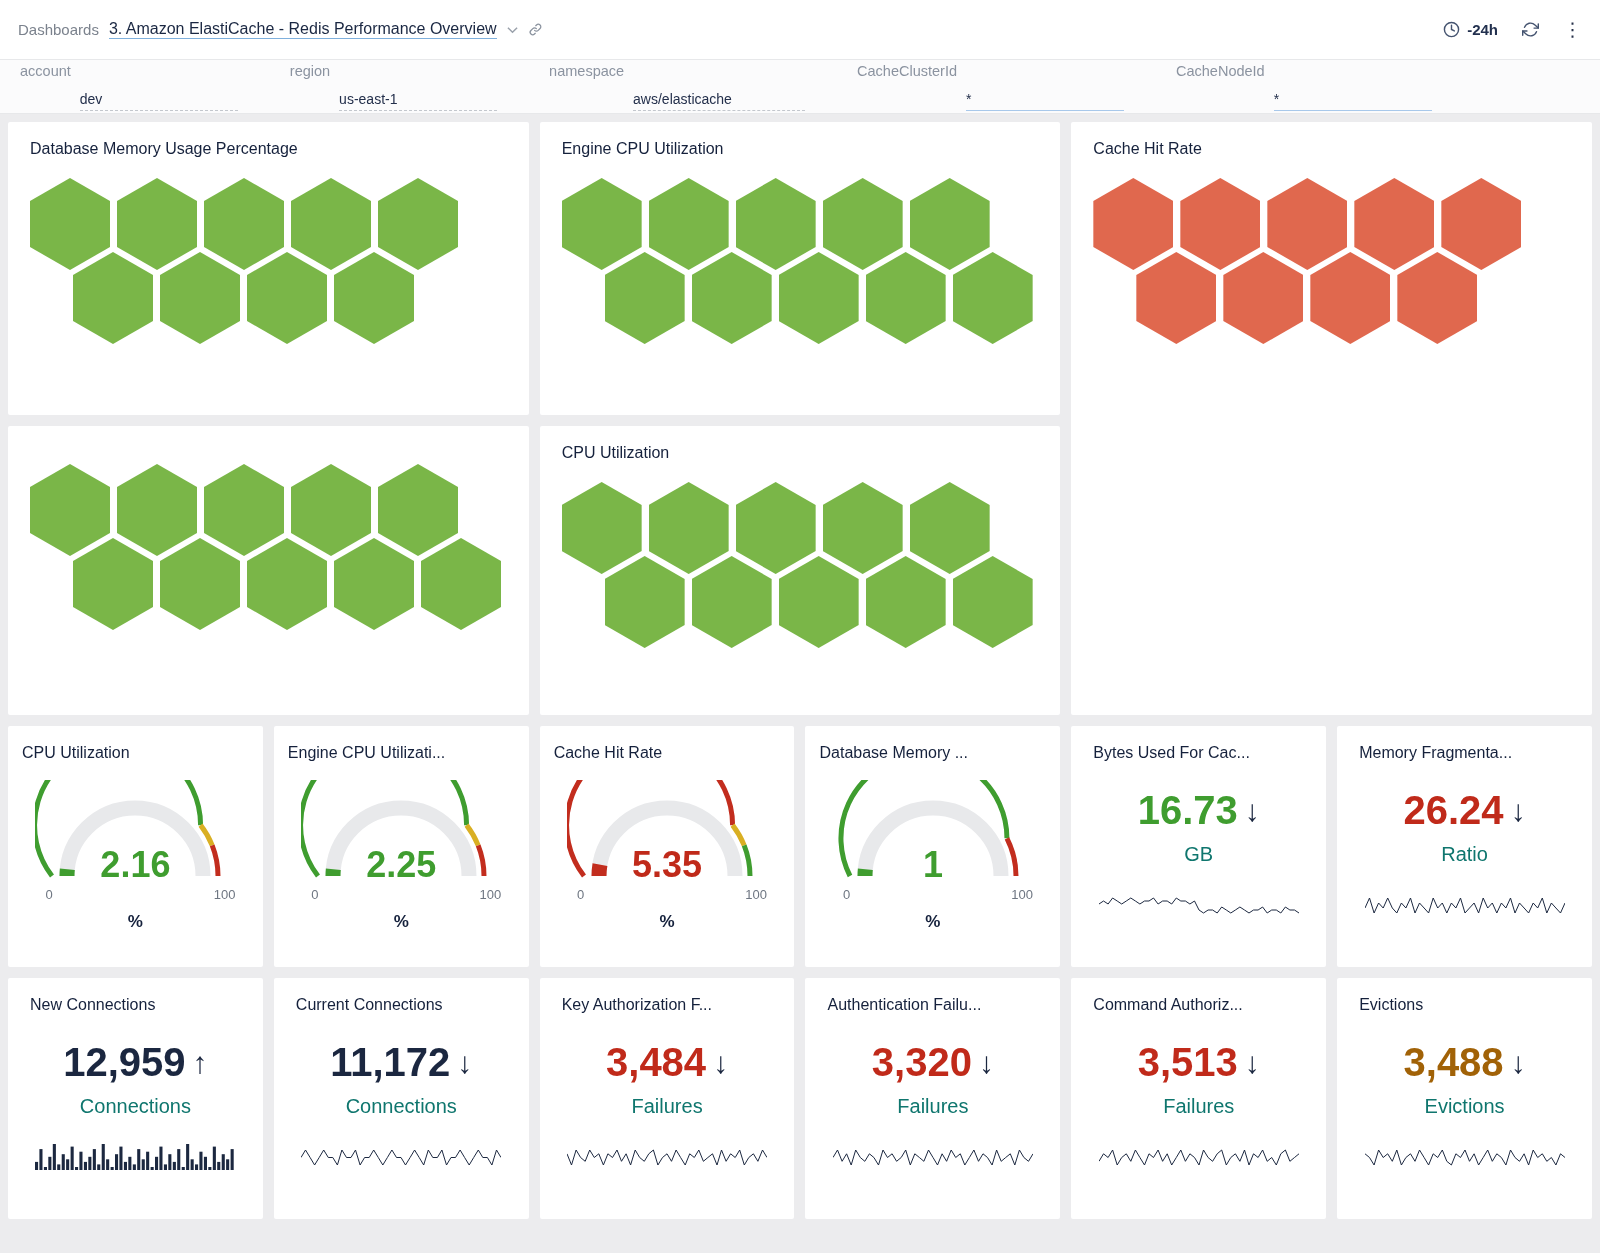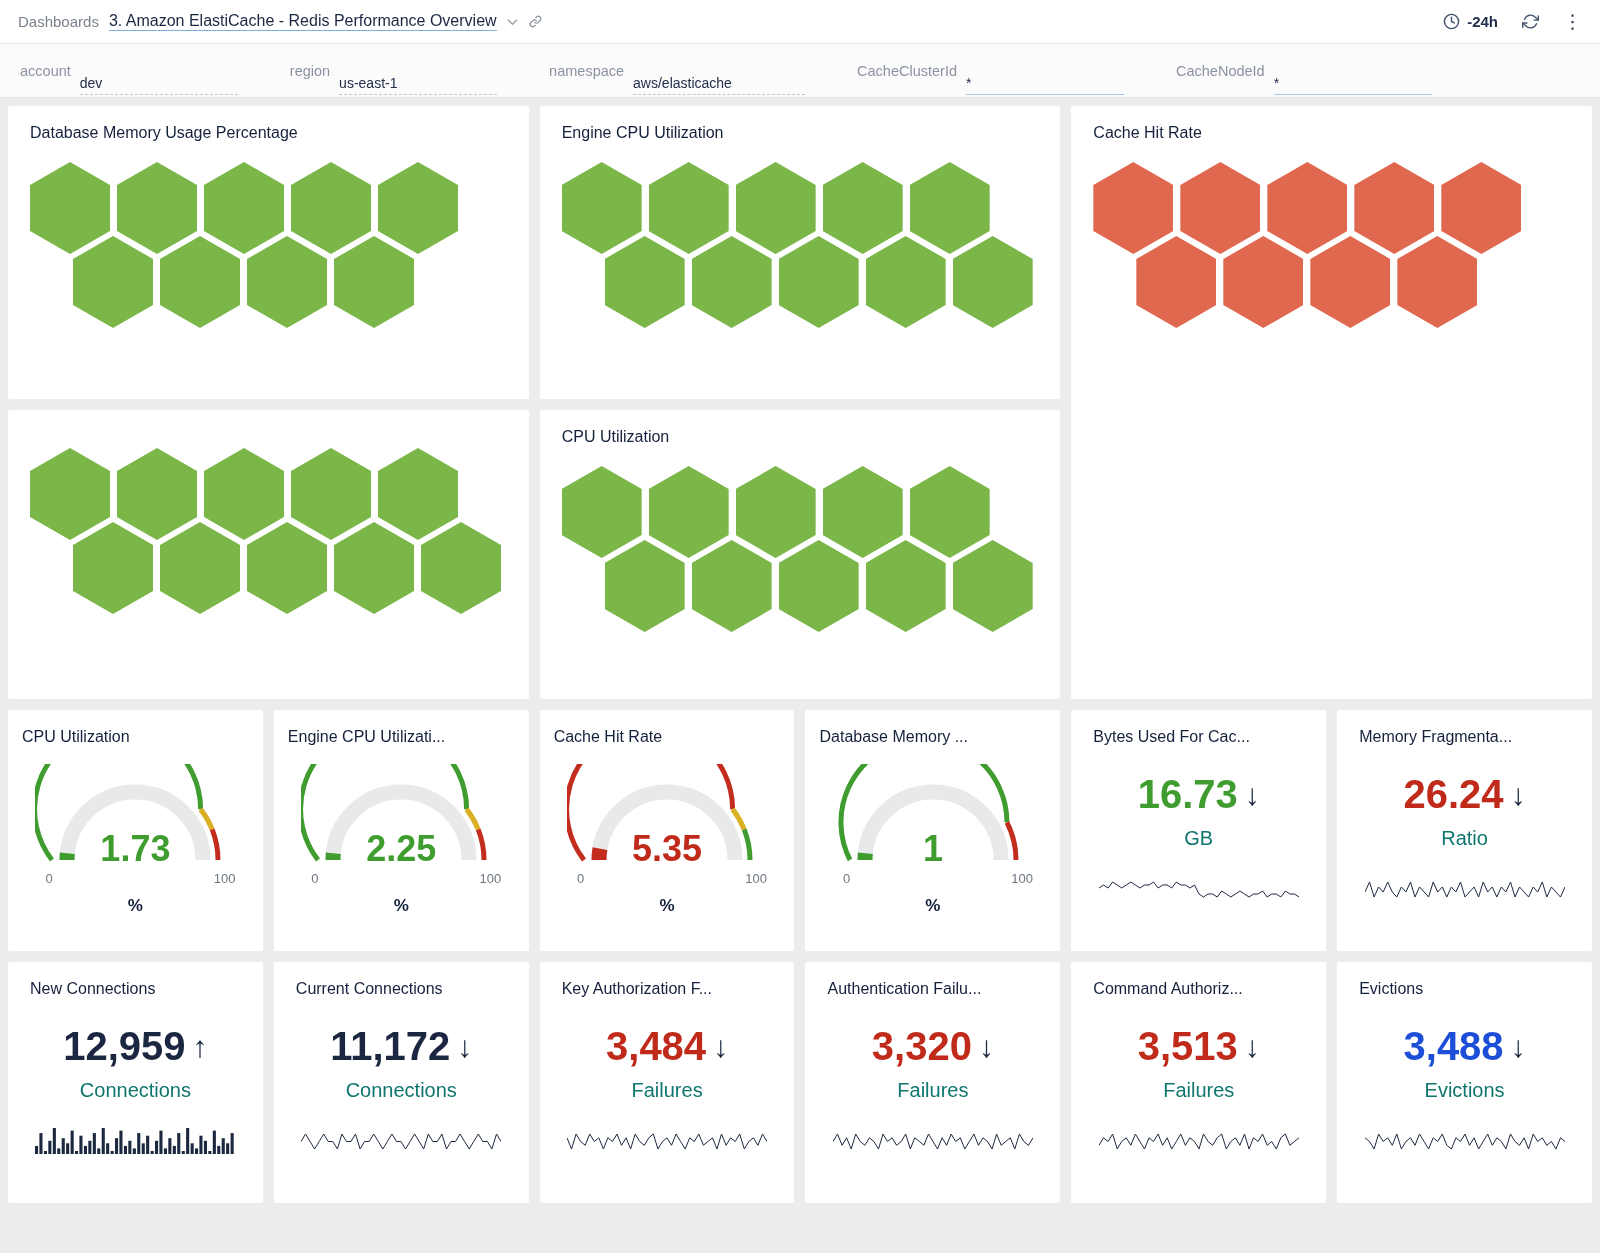--- a/index.html
+++ b/index.html
@@ -1,33 +1,33 @@
 <!DOCTYPE html>
 <html><head>
 <meta charset="utf-8">
 <style>
   * { box-sizing: border-box; }
   html,body { margin:0; padding:0; background:#ececee; font-family:"Liberation Sans",sans-serif; color:#1a2742; }
 
   
-  .topbar { height:44px; background:#fff; border-bottom:1px solid #e7e8ea;
+  .topbar { height:60px; background:#fff; border-bottom:1px solid #e7e8ea;
             display:flex; align-items:center; justify-content:space-between; padding:0 18px; }
   .topbar-left { display:flex; align-items:center; gap:10px; }
   .crumb { color:#7b828d; font-size:15px; cursor:pointer; }
   .dash-title { font-size:16px; color:#1a2742; border-bottom:1px solid #7fb0dd; }
   .icon { display:inline-flex; align-items:center; }
   .topbar-right { display:flex; align-items:center; gap:24px; }
   .time-chip { display:flex; align-items:center; gap:7px; cursor:pointer; }
   .time-label { font-size:15px; font-weight:600; color:#22304e; }
   .kebab { font-size:19px; color:#27314a; cursor:pointer; line-height:1; }
 
   
   .filters { min-height:54px; background:#fbfbfc; border-bottom:1px solid #e7e8ea;
              display:flex; align-items:center; gap:52px; padding:0 20px; }
-  .filter { display:flex; align-items:center; gap:9px; }
+  .filter { display:flex; align-items:flex-start; gap:9px; }
   .f-label { color:#8b93a0; font-size:14.5px; }
   .f-value { min-width:158px; border-bottom:1px dashed #c3c7cd; padding-bottom:3px;
              color:#232f4b; font-size:14px; cursor:text;margin-top:28px; }
   .filter.solid .f-value { border-bottom:1px solid #a8c8ea; }
   .filter.wide .f-value { min-width:172px; }
 
   
   .grid { display:grid; grid-template-columns:repeat(6,1fr);
           grid-template-rows:293px 289px 241px 241px; gap:11px; padding:8px 8px 30px; }
   .panel { background:#fff; border-radius:2px; padding:18px 22px; overflow:hidden; }
@@ -225,21 +225,21 @@
   <section class="panel panel-gauge">
     <h3 class="ptitle">CPU Utilization</h3>
     <div class="gauge-box">
         <svg viewBox="0 0 200 104" width="200" height="104">
           <path d="M 32.00 96.00 A 68 68 0 1 1 168.00 96.00" stroke="#e8e9eb" stroke-width="15" fill="none"></path>
           <path d="M 17.00 96.00 A 83 83 0 1 1 165.58 45.13" stroke="#3f9d2f" stroke-width="5" fill="none"></path>
           <path d="M 165.58 45.13 A 83 83 0 0 1 177.17 65.45" stroke="#d9af23" stroke-width="5" fill="none"></path>
           <path d="M 177.17 65.45 A 83 83 0 0 1 183.00 96.00" stroke="#c22d1e" stroke-width="5" fill="none"></path>
           <path d="M 32.00 96.00 A 68 68 0 0 1 32.34 89.18" stroke="#3f9d2f" stroke-width="15" fill="none"></path>
         </svg>
-      <div class="g-value" style="color: rgb(63, 157, 47);">1.73</div>
+      <div class="g-value" style="color: rgb(63, 157, 47);">2.16</div>
       <div class="g-min">0</div>
       <div class="g-max">100</div>
     </div>
     <div class="g-unit">%</div>
   </section>
 
   <section class="panel panel-gauge">
     <h3 class="ptitle">Engine CPU Utilizati...</h3>
     <div class="gauge-box">
         <svg viewBox="0 0 200 104" width="200" height="104">
@@ -427,21 +427,21 @@
     <div class="spark">
         <svg viewBox="0 0 200 28" width="200" height="28">
           <polyline points="0.0,19.3 4.5,11.8 9.1,15.5 13.6,8.0 18.2,23.0 22.7,15.5 27.3,11.8 31.8,19.3 36.4,8.0 40.9,15.5 45.5,23.0 50.0,11.8 54.5,15.5 59.1,8.0 63.6,19.3 68.2,11.8 72.7,23.0 77.3,15.5 81.8,8.0 86.4,19.3 90.9,11.8 95.5,15.5 100.0,23.0 104.5,8.0 109.1,15.5 113.6,19.3 118.2,11.8 122.7,8.0 127.3,23.0 131.8,15.5 136.4,11.8 140.9,19.3 145.5,8.0 150.0,23.0 154.5,11.8 159.1,15.5 163.6,8.0 168.2,19.3 172.7,15.5 177.3,23.0 181.8,11.8 186.4,8.0 190.9,19.3 195.5,15.5 200.0,11.8" stroke="#1c2840" stroke-width="1" fill="none"></polyline>
         </svg>
       </div>
   </section>
 
   <section class="panel">
     <h3 class="ptitle">Evictions</h3>
     <div class="stat-value">
-      <span style="color: #1d4ed8;">3,488</span>
+      <span style="color: #a16207;">3,488</span>
       <span class="arrow">↓</span>
     </div>
     <div class="unit">Evictions</div>
     <div class="spark">
         <svg viewBox="0 0 200 28" width="200" height="28">
           <polyline points="0.0,11.8 4.5,15.5 9.1,23.0 13.6,8.0 18.2,15.5 22.7,11.8 27.3,19.3 31.8,8.0 36.4,23.0 40.9,15.5 45.5,11.8 50.0,19.3 54.5,8.0 59.1,15.5 63.6,23.0 68.2,11.8 72.7,15.5 77.3,8.0 81.8,19.3 86.4,23.0 90.9,11.8 95.5,15.5 100.0,8.0 104.5,19.3 109.1,11.8 113.6,23.0 118.2,15.5 122.7,8.0 127.3,19.3 131.8,11.8 136.4,15.5 140.9,23.0 145.5,8.0 150.0,15.5 154.5,19.3 159.1,11.8 163.6,23.0 168.2,8.0 172.7,15.5 177.3,11.8 181.8,19.3 186.4,15.5 190.9,23.0 195.5,11.8 200.0,15.5" stroke="#1c2840" stroke-width="1" fill="none"></polyline>
         </svg>
       </div>
   </section>
 

